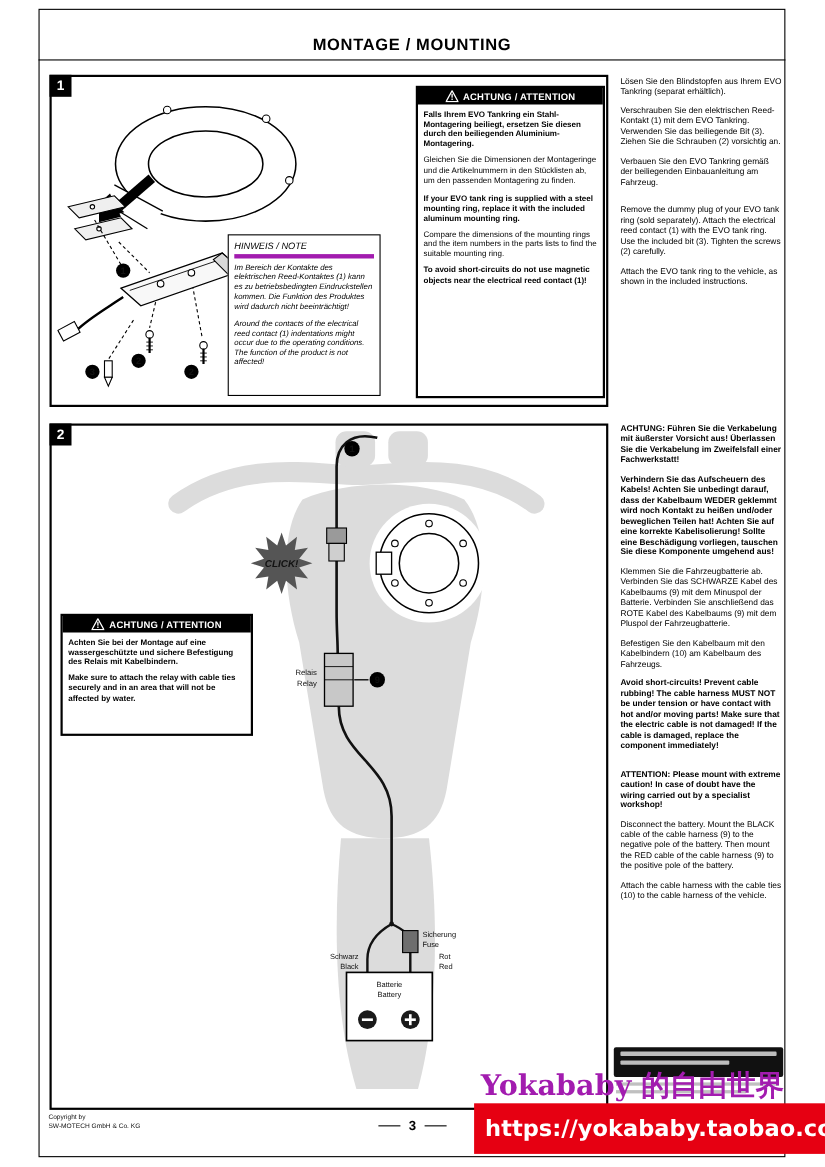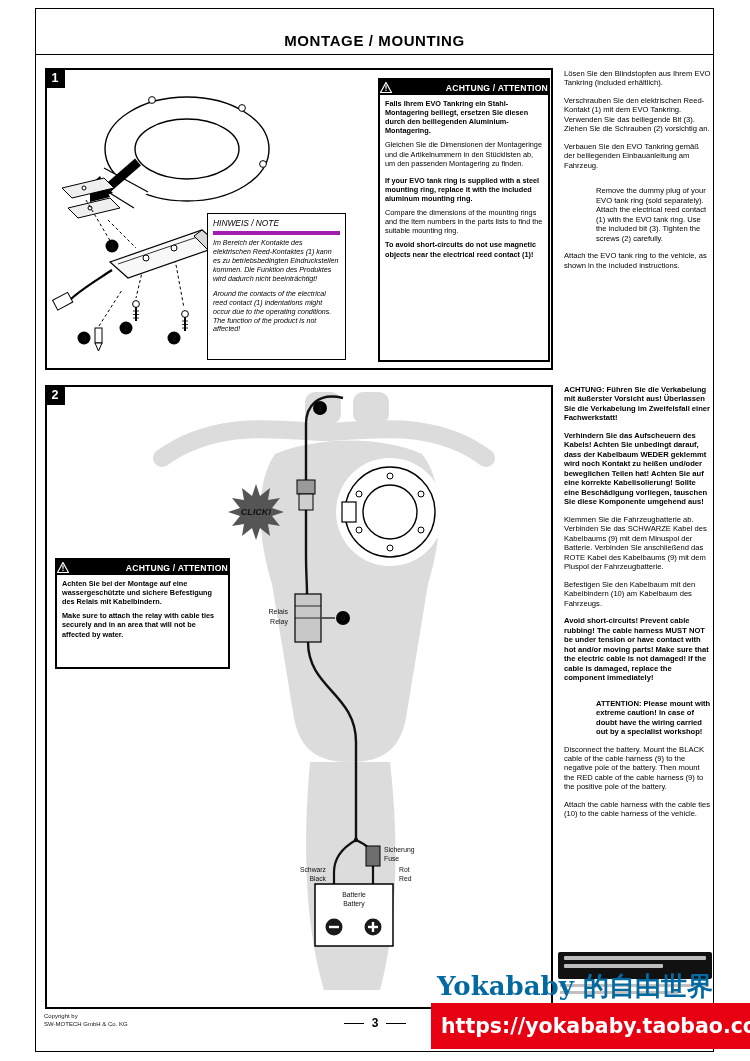--- a/index.html
+++ b/index.html
@@ -25,48 +25,48 @@
 
   .notebox { position:absolute; left:207px; top:213px; width:139px; height:147px;
     border:1px solid #000; background:#fff; padding:4px 5px; z-index:3; }
   .notebox-title { font-size:8.4px; font-style:italic; padding-bottom:3px; border-bottom:4px solid #a21caf; margin-bottom:4px; }
   .notebox p { font-size:7.1px; font-style:italic; line-height:1.26; margin:0 0 6px; }
 
   .warnbox { position:absolute; border:2px solid #000; background:#fff; z-index:4; }
   .warn1 { left:378px; top:78px; width:172px; height:284px; }
   .warn2 { left:55px; top:558px; width:175px; height:111px; }
   .warnbar { background:#000; color:#fff; height:15px; display:flex; align-items:center;
-    justify-content:space-between; gap:4px; font-size:8.6px; font-weight:bold; letter-spacing:0.2px; }
+    justify-content:center; gap:4px; font-size:8.6px; font-weight:bold; letter-spacing:0.2px; }
   .warnbody { padding:4px 5px 2px; }
   .warnbody p { font-size:7.3px; line-height:1.25; margin:0 0 5px; }
   .warnbody p.b { font-weight:bold; }
   .warnbody p.gap { margin-top:8px; }
 
   .col { position:absolute; width:147px; }
   .col1 { left:564px; top:69px; } .col2 { left:564px; top:385px; }
   .col p { font-size:7.6px; line-height:1.25; margin:0 0 8px; }
   .col p.b { font-weight:bold; }
-  .col p.gap { margin-top:16px;margin-left:32px; }
+  .col p.gap { margin-top:16px; }
 
   .covered-box { position:absolute; left:558px; top:952px; width:154px; height:27px;
     background:#111; border-radius:2px; z-index:5; padding:4px 6px; }
   .cb-row { height:4px; background:#bdbdbd; border-radius:1px; margin-bottom:4px; }
   .cb-row.short { width:70%; }
   .remnant { position:absolute; background:#c0c0c0; height:3px; z-index:1; }
   .r1 { left:560px; top:984px; width:148px; }
   .r2 { left:560px; top:991px; width:118px; }
 
   .copyright { position:absolute; left:44px; top:1012px; font-size:6px; line-height:1.35; color:#111; }
   .pagenum { position:absolute; left:315px; top:1014px; width:120px; height:18px;
     display:flex; align-items:center; justify-content:center; gap:8px; }
   .pagenum .dash { width:20px; border-top:1.4px solid #000; }
   .pagenum .num { font-size:12px; font-weight:bold; }
 
   .wm-title { position:absolute; left:405px; top:969px; width:340px; text-align:center;
-    font-size:26px; font-weight:bold; color:#0369a1; white-space:nowrap; z-index:9;
+    font-size:26px; font-weight:bold; color:#a21caf; white-space:nowrap; z-index:9;
     font-family:"DejaVu Serif", serif; }
   .wm-banner { position:absolute; left:431px; top:1003px; width:319px; height:46px;
     background:#e60012; display:flex; align-items:center; z-index:9; }
   .wm-url { color:#fff; font-size:20.5px; font-weight:bold; padding-left:10px; white-space:nowrap;
     font-family:"DejaVu Sans", sans-serif; }
 
   svg text { font-family:"Liberation Sans", sans-serif; fill:#111; }
 </style>
 </head>
 <body>
@@ -163,21 +163,21 @@
       <p>Gleichen Sie die Dimensionen der Montageringe und die Artikelnummern in den Stücklisten ab, um den passenden Montagering zu finden.</p>
       <p class="b gap">If your EVO tank ring is supplied with a steel mounting ring, replace it with the included aluminum mounting ring.</p>
       <p>Compare the dimensions of the mounting rings and the item numbers in the parts lists to find the suitable mounting ring.</p>
       <p class="b">To avoid short-circuits do not use magnetic objects near the electrical reed contact (1)!</p>
     </div>
   </div>
 
   <div class="badge badge1">1</div>
 
   <div class="col col1">
-    <p>Lösen Sie den Blindstopfen aus Ihrem EVO Tankring (included erhältlich).</p>
+    <p>Lösen Sie den Blindstopfen aus Ihrem EVO Tankring (separat erhältlich).</p>
     <p>Verschrauben Sie den elektrischen Reed-Kontakt (1) mit dem EVO Tankring. Verwenden Sie das beiliegende Bit (3). Ziehen Sie die Schrauben (2) vorsichtig an.</p>
     <p>Verbauen Sie den EVO Tankring gemäß der beiliegenden Einbauanleitung am Fahrzeug.</p>
     <p class="gap">Remove the dummy plug of your EVO tank ring (sold separately). Attach the electrical reed contact (1) with the EVO tank ring. Use the included bit (3). Tighten the screws (2) carefully.</p>
     <p>Attach the EVO tank ring to the vehicle, as shown in the included instructions.</p>
   </div>
 
   <div class="sec sec2"></div>
 
   <svg class="diagram2" viewBox="0 0 500 618" width="500" height="618" xmlns="http://www.w3.org/2000/svg">
     <g fill="#dcdcdc">

